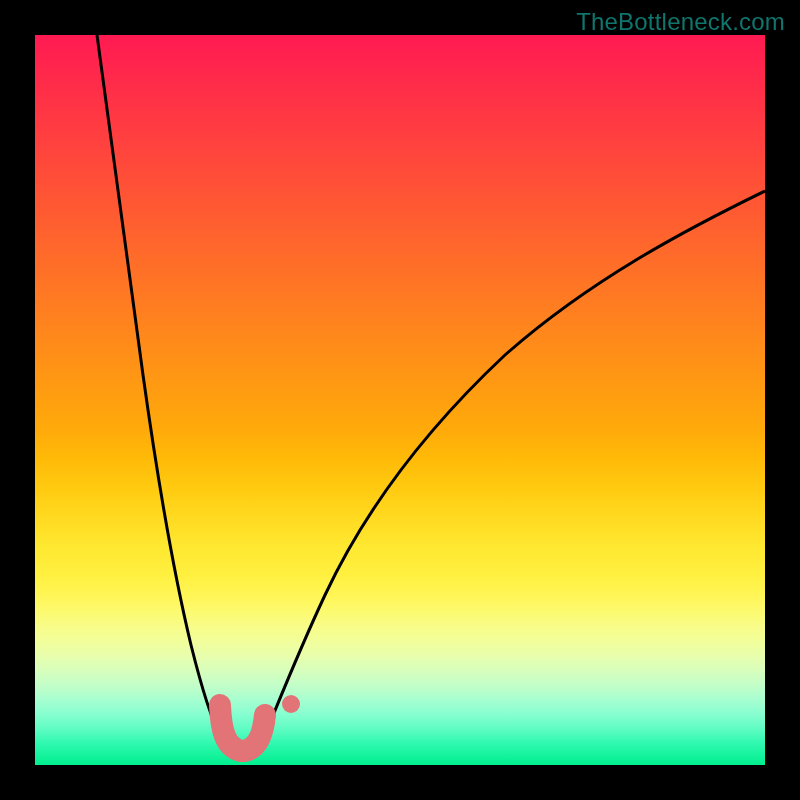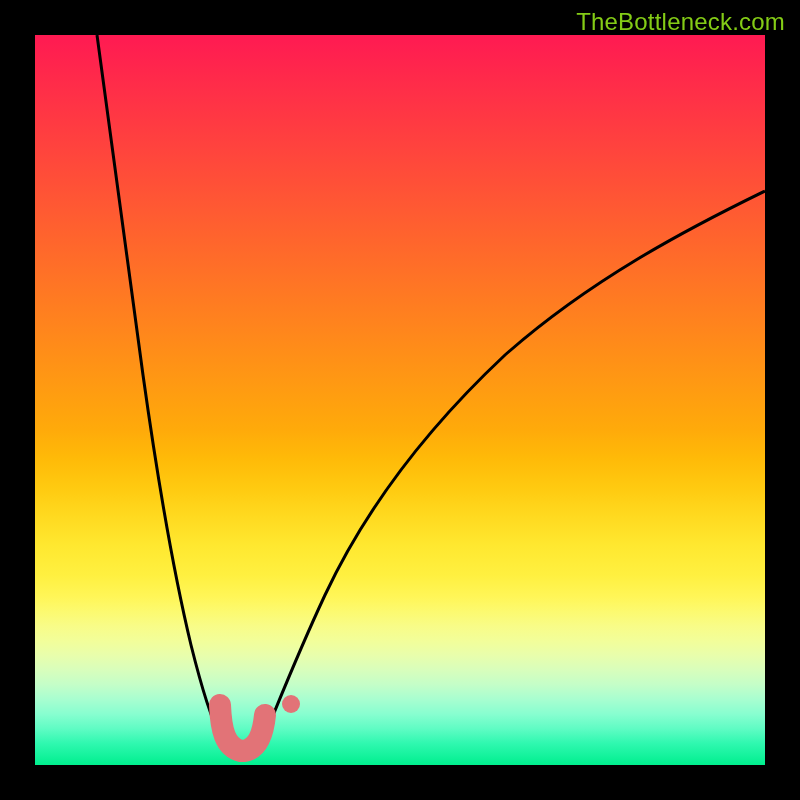--- a/index.html
+++ b/index.html
@@ -62,21 +62,21 @@
   .curves {
     position: absolute;
     inset: 0;
   }
   .watermark {
     position: absolute;
     top: 8px;
     right: 15px;
     font-family: Arial, Helvetica, sans-serif;
     font-size: 24px;
-    color: #84cc16;
+    color: #0f766e;
     font-weight: 400;
     letter-spacing: 0.2px;
   }
 </style>
 </head>
 <body>
 
 <div class="frame">
 
   <div class="plot">

